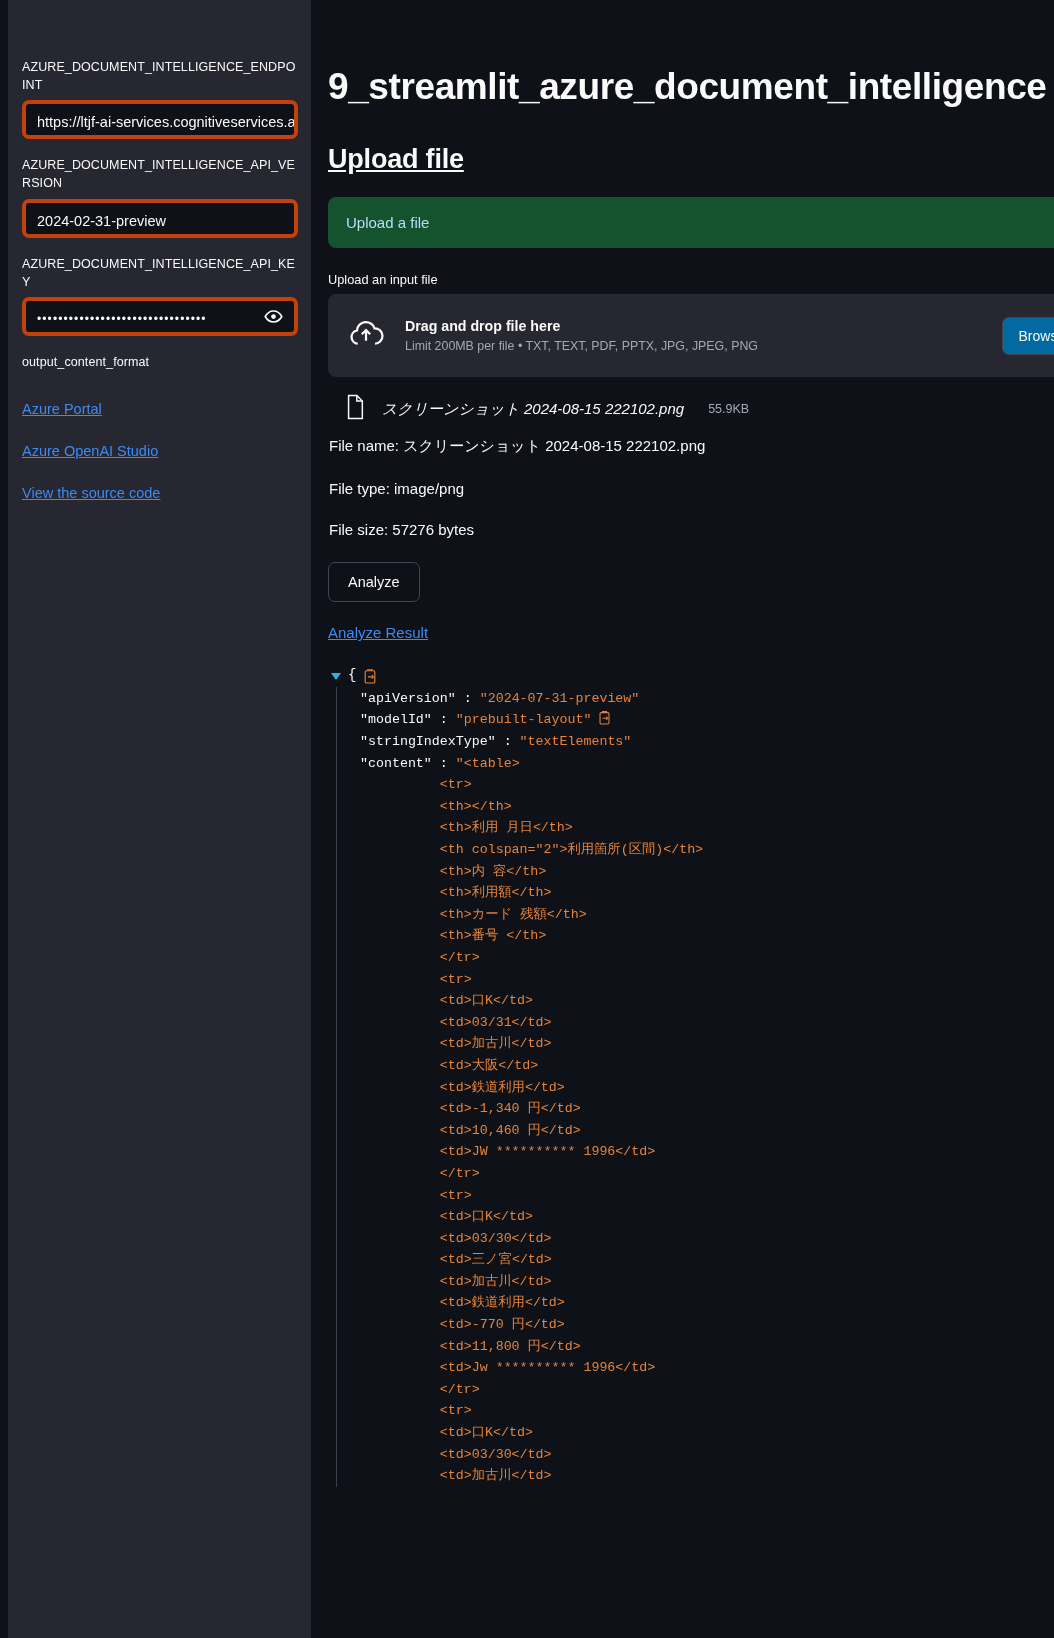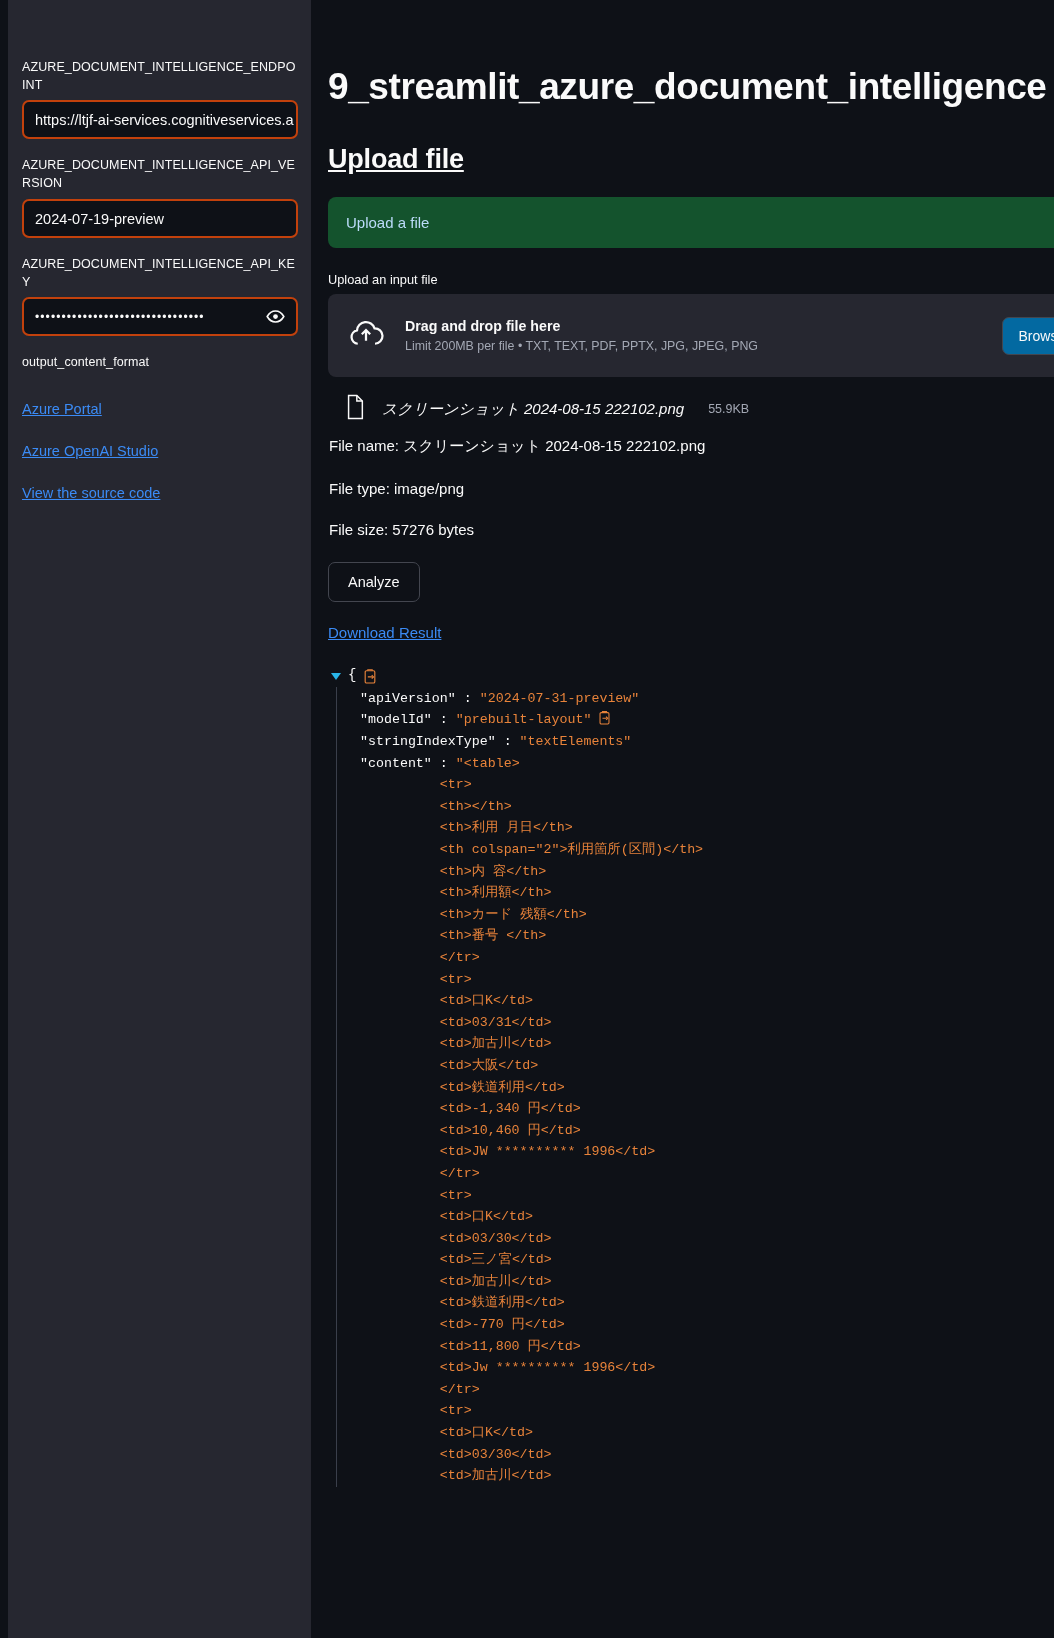--- a/index.html
+++ b/index.html
@@ -26,21 +26,21 @@
     line-height: 1.45;
     color: #fafafa;
     margin-bottom: 6px;
     letter-spacing: .1px;
     word-break: break-word;
   }
   .text-input {
     width: 276px;
     height: 39px;
     background: #0e1117;
-    border: 2px solid #c2410c;
+    border: 4px solid #c2410c;
     border-radius: 7px;
     color: #fafafa;
     font-size: 14.5px;
     font-family: "Liberation Sans", sans-serif;
     padding: 0 11px;
     outline: none;
     display: block;
     white-space: nowrap;
     overflow: hidden;
     line-height: 37px;
@@ -254,21 +254,21 @@
 
 <div id="sidebar">
 
   <div class="field-block">
     <div class="field-label">AZURE_DOCUMENT_INTELLIGENCE_ENDPOINT</div>
     <div class="text-input">https://ltjf-ai-services.cognitiveservices.a</div>
   </div>
 
   <div class="field-block">
     <div class="field-label">AZURE_DOCUMENT_INTELLIGENCE_API_VERSION</div>
-    <div class="text-input">2024-07-19-preview</div>
+    <div class="text-input">2024-02-31-preview</div>
   </div>
 
   <div class="field-block">
     <div class="field-label">AZURE_DOCUMENT_INTELLIGENCE_API_KEY</div>
     <div class="text-input pw-wrap">
       <div class="pw-dots">••••••••••••••••••••••••••••••••</div>
       <button class="eye-btn">
         <svg width="19" height="19" viewBox="0 0 24 24" fill="none" stroke="#fafafa" stroke-width="2">
           <path d="M1.5 12s4-7 10.5-7 10.5 7 10.5 7-4 7-10.5 7S1.5 12 1.5 12z"></path>
           <circle cx="12" cy="12" r="3" fill="#fafafa" stroke="none"></circle>
@@ -331,21 +331,21 @@
       <span class="file-size">55.9KB</span>
       <button class="file-x">✕</button>
     </div>
 
     <p class="meta-line">File name: スクリーンショット 2024-08-15 222102.png</p>
     <p class="meta-line">File type: image/png</p>
     <p class="meta-line">File size: 57276 bytes</p>
 
     <div><button class="analyze-btn">Analyze</button></div>
 
-    <div><a class="dl-link">Download Result</a></div>
+    <div><a class="dl-link">Analyze Result</a></div>
 
     <div class="json-viewer">
       <div class="json-rootline">
         <span class="caret"></span>
         <span class="brace">{</span>
         <span class="copy-ico">
           <svg width="14" height="16" viewBox="0 0 16 18" fill="none" stroke="#e8833a" stroke-width="1.3">
             <rect x="2.5" y="3" width="11" height="14" rx="1.5"></rect>
             <path d="M5.5 3V1.8h5V3"></path>
             <path d="M5.5 10h5M10 8l2 2-2 2"></path>

